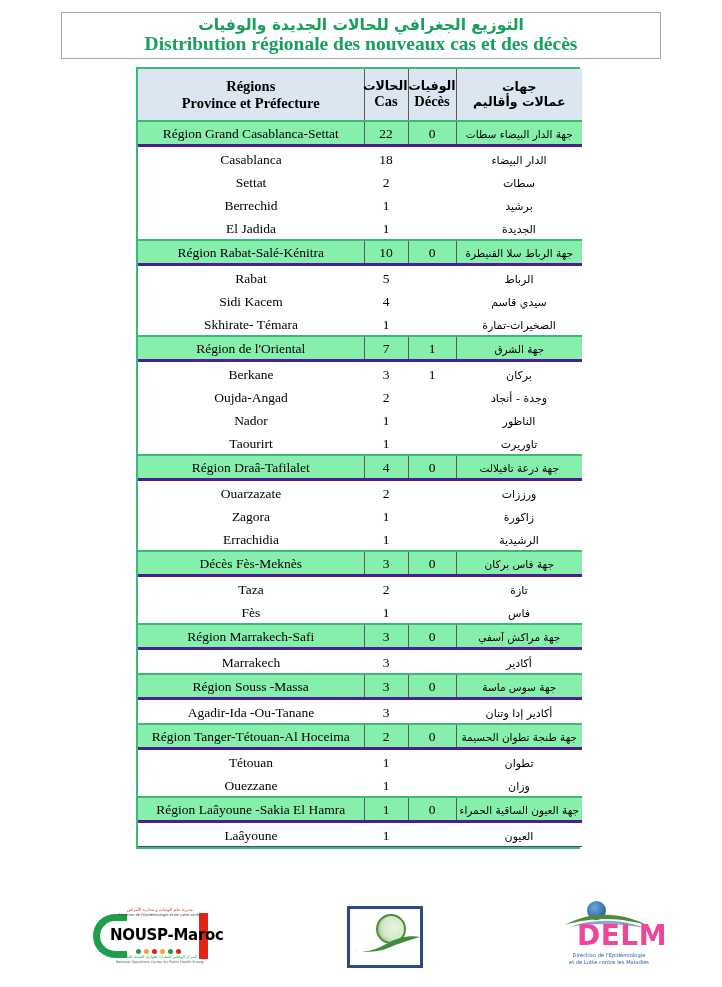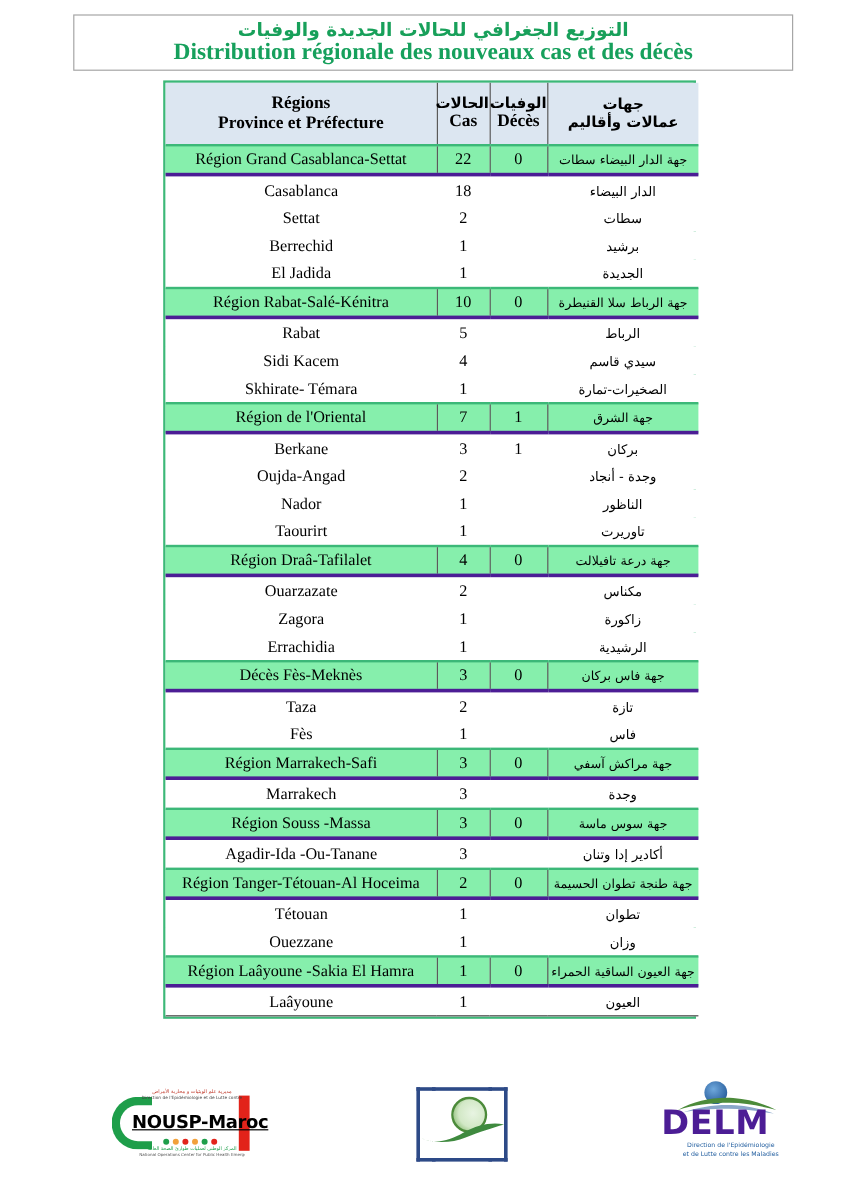--- a/index.html
+++ b/index.html
@@ -179,21 +179,20 @@
     left: 18px;
     top: 24px;
     width: 98px;
     text-align: left;
     font-family: "DejaVu Sans", sans-serif;
     font-size: 15px;
     font-weight: bold;
     color: #000000;
     letter-spacing: -0.3px;
     white-space: nowrap;
-    text-decoration: underline;
   }
   .nousp-ar-top {
     position: absolute;
     left: 26px;
     top: 5px;
     width: 84px;
     text-align: center;
     font-family: "DejaVu Sans", sans-serif;
     font-size: 4.2px;
     color: #c0392b;
@@ -323,25 +322,25 @@
     left: 12px;
     top: 12px;
     width: 86px;
     height: 18px;
   }
   #delm-word {
     position: absolute;
     left: 0;
     top: 22px;
     width: 116px;
-    text-align: left;
+    text-align: right;
     font-family: "DejaVu Sans", sans-serif;
     font-size: 28px;
     font-weight: bold;
-    color: #4c1d95;
+    color: #ec4899;
     letter-spacing: 0.5px;
     line-height: 1;
   }
   .delm-sub {
     position: absolute;
     left: 0;
     width: 116px;
     text-align: center;
     font-family: "DejaVu Sans", sans-serif;
     font-size: 5.2px;
@@ -476,21 +475,21 @@
         <tr class="region">
           <td><span class="name-fr">Région Draâ-Tafilalet</span></td>
           <td><span class="num">4</span></td>
           <td><span class="num">0</span></td>
           <td><span class="name-ar">جهة درعة تافيلالت</span></td>
         </tr>
         <tr class="prov">
           <td><span class="name-fr">Ouarzazate</span></td>
           <td><span class="num">2</span></td>
           <td><span class="num"></span></td>
-          <td><span class="name-ar">مكناس</span></td>
+          <td><span class="name-ar">ورززات</span></td>
         </tr>
         <tr class="prov">
           <td><span class="name-fr">Zagora</span></td>
           <td><span class="num">1</span></td>
           <td><span class="num"></span></td>
           <td><span class="name-ar">زاكورة</span></td>
         </tr>
         <tr class="prov lastofblock">
           <td><span class="name-fr">Errachidia</span></td>
           <td><span class="num">1</span></td>
@@ -518,21 +517,21 @@
         <tr class="region">
           <td><span class="name-fr">Région Marrakech-Safi</span></td>
           <td><span class="num">3</span></td>
           <td><span class="num">0</span></td>
           <td><span class="name-ar">جهة مراكش آسفي</span></td>
         </tr>
         <tr class="prov lastofblock">
           <td><span class="name-fr">Marrakech</span></td>
           <td><span class="num">3</span></td>
           <td><span class="num"></span></td>
-          <td><span class="name-ar">وجدة</span></td>
+          <td><span class="name-ar">أكادير</span></td>
         </tr>
         <tr class="region">
           <td><span class="name-fr">Région Souss -Massa</span></td>
           <td><span class="num">3</span></td>
           <td><span class="num">0</span></td>
           <td><span class="name-ar">جهة سوس ماسة</span></td>
         </tr>
         <tr class="prov lastofblock">
           <td><span class="name-fr">Agadir-Ida -Ou-Tanane</span></td>
           <td><span class="num">3</span></td>

